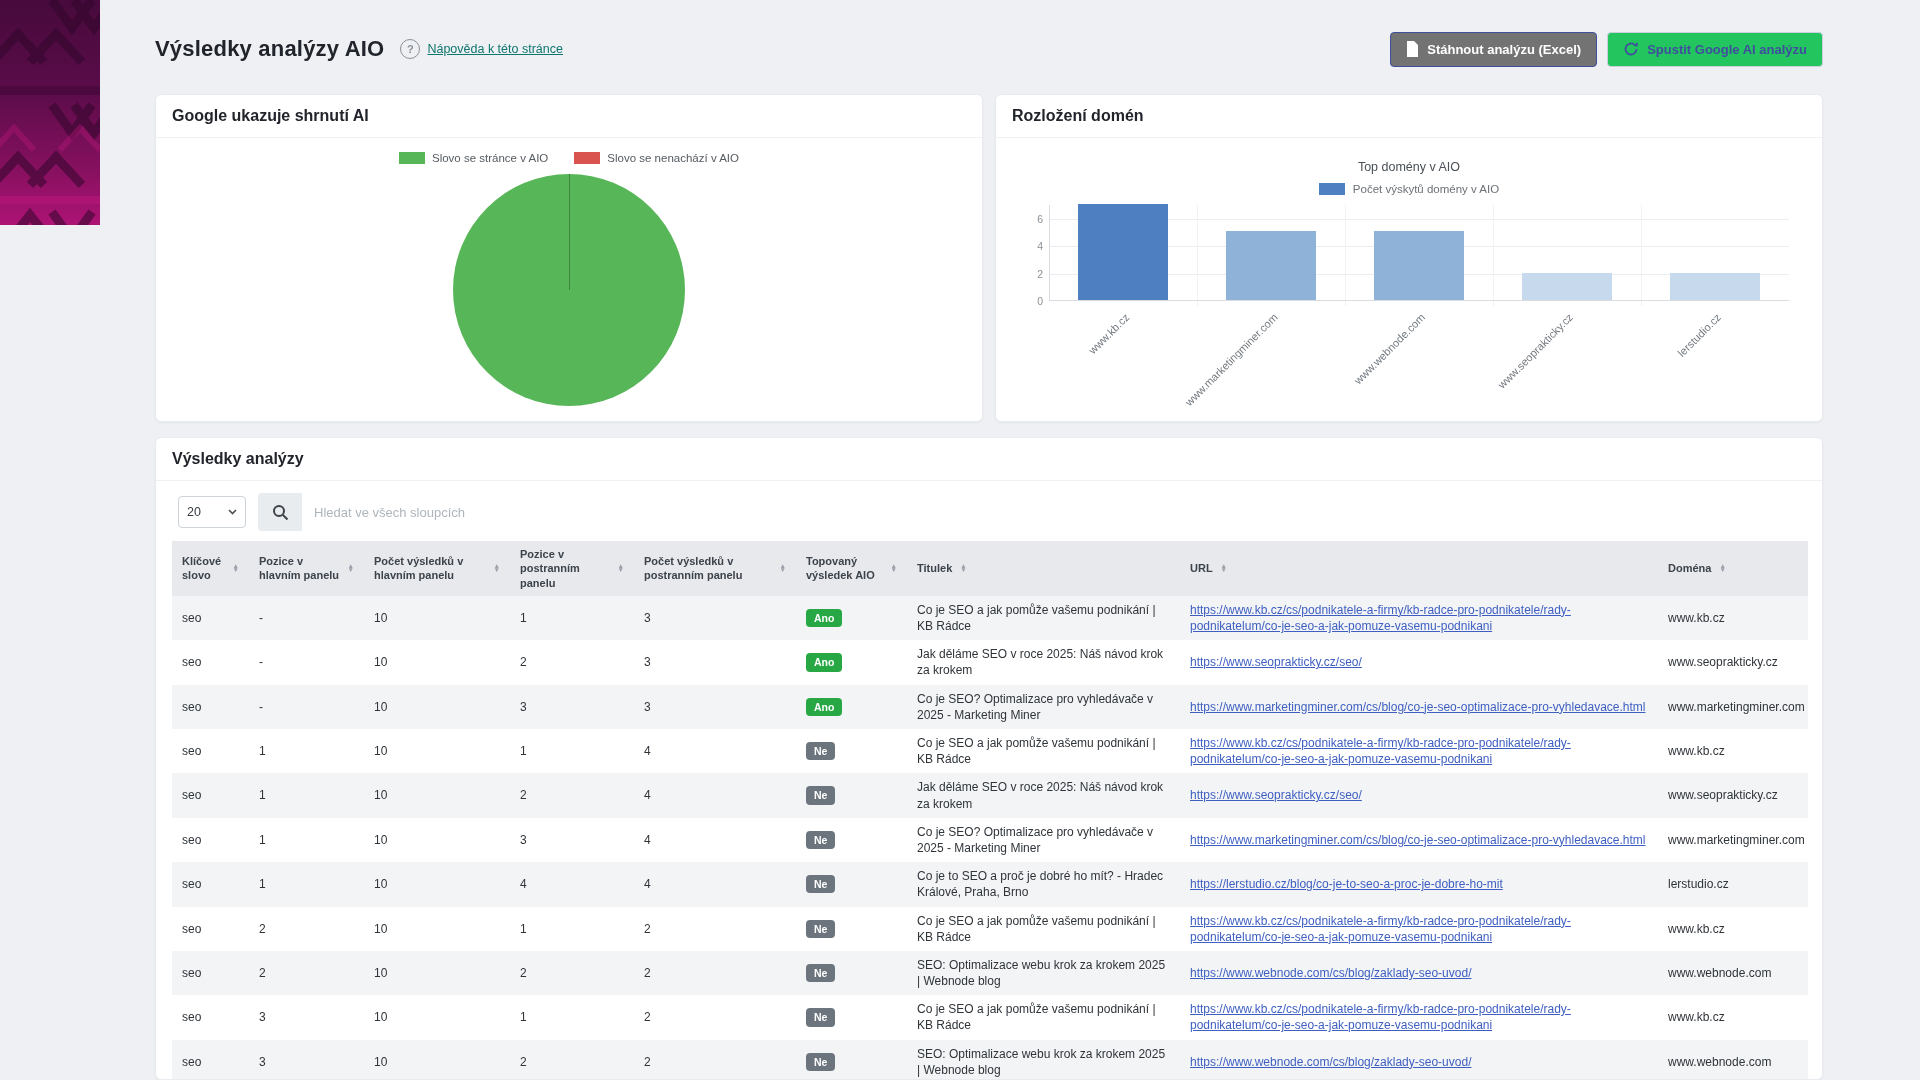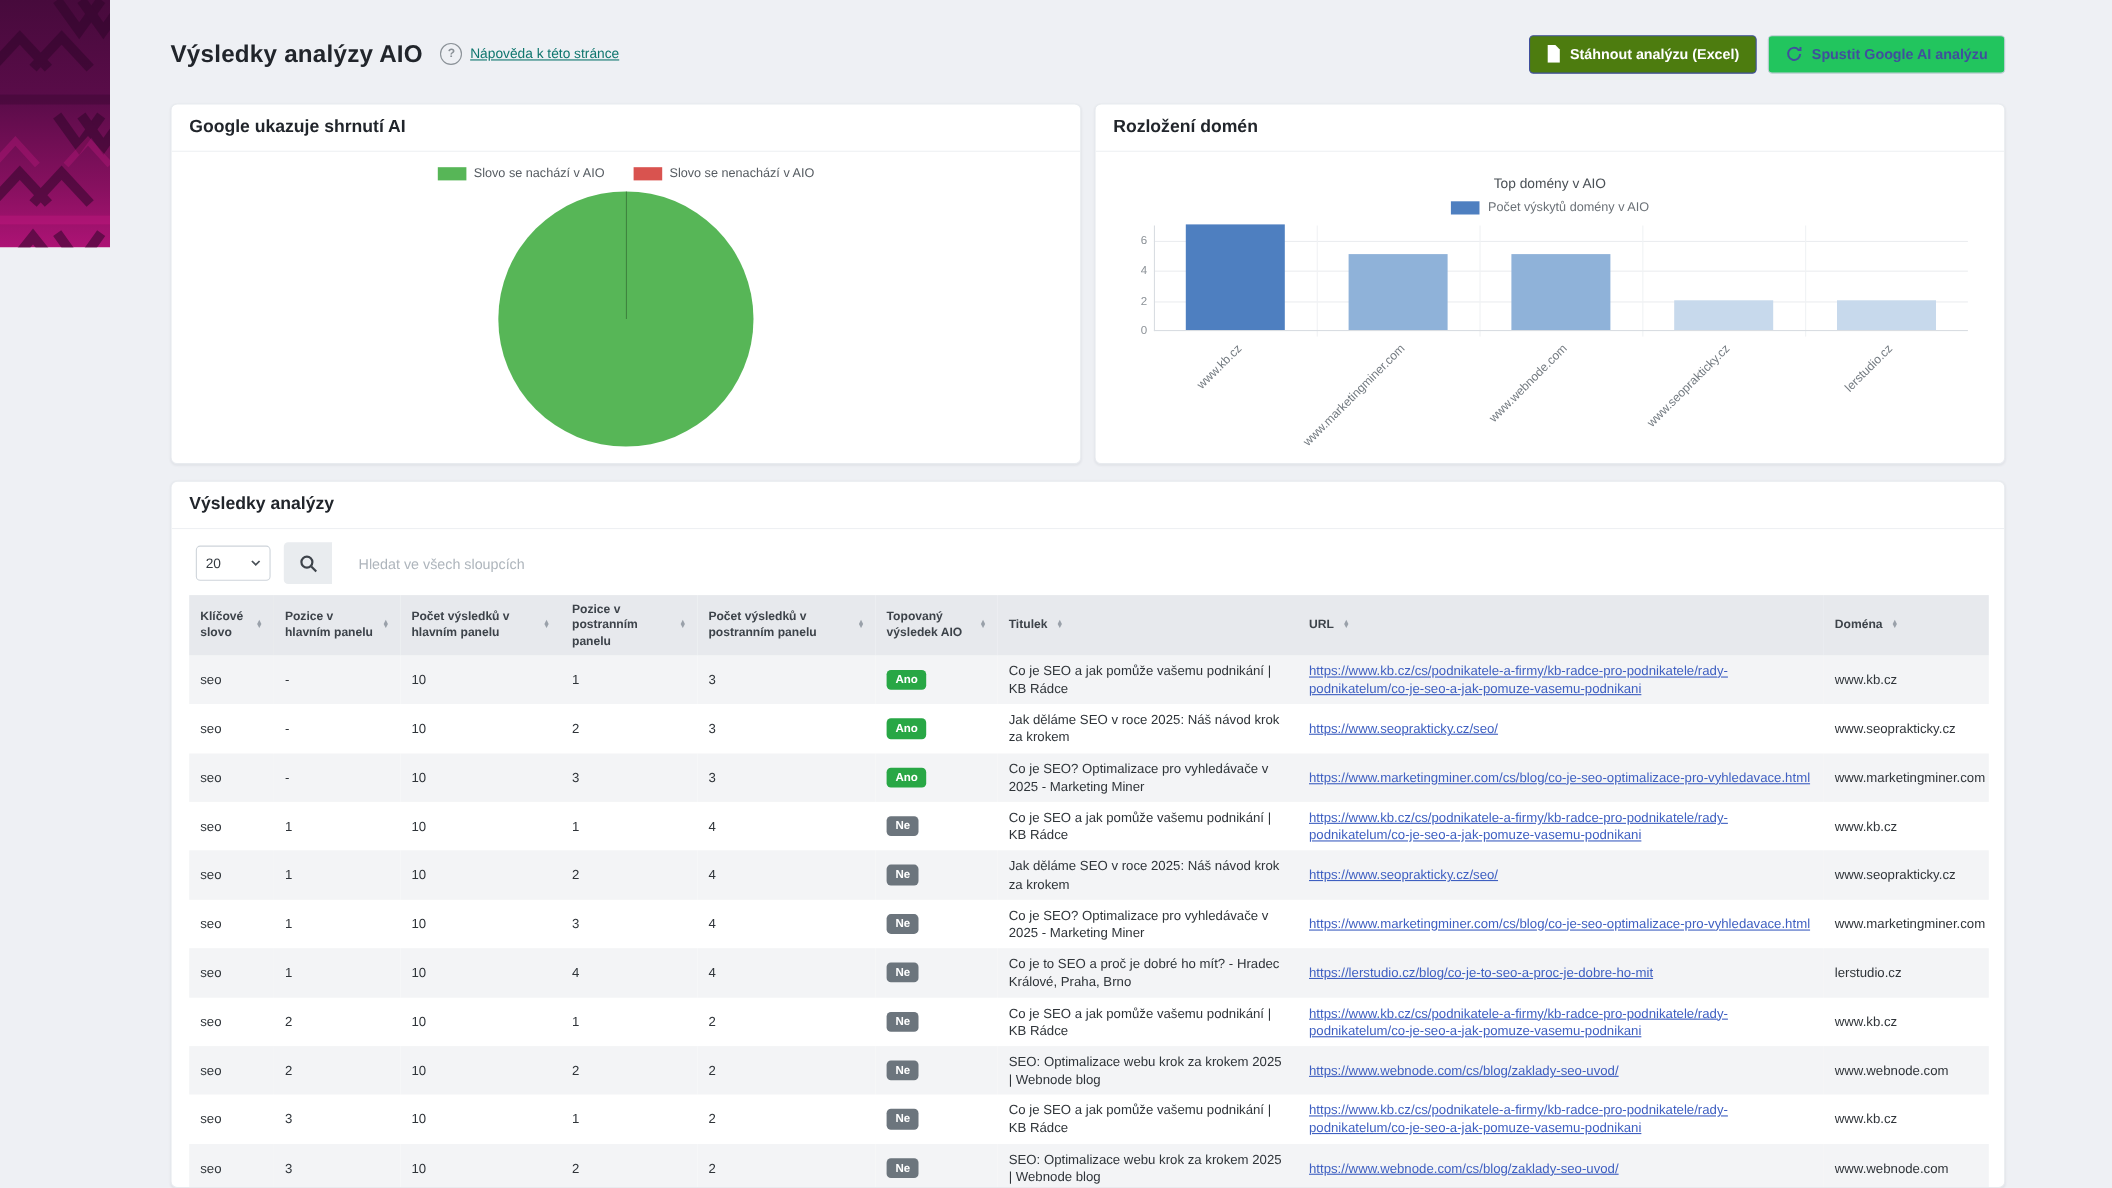--- a/index.html
+++ b/index.html
@@ -7,21 +7,21 @@
   
   .brand-strip{position:absolute;left:0;top:0;width:100px;height:225px;overflow:hidden;}
   
   .page-header{position:absolute;left:155px;top:26px;width:1668px;height:46px;display:flex;align-items:center;}
   .page-title{font-size:22px;font-weight:bold;color:#21252b;margin:0;letter-spacing:.2px;}
   .help{display:flex;align-items:center;margin-left:16px;color:#6c757d;font-size:12.5px;cursor:pointer;}
   .help .qmark{display:inline-flex;align-items:center;justify-content:center;width:18px;height:18px;border:1.5px solid #8a9197;border-radius:50%;font-size:11px;font-weight:bold;color:#8a9197;margin-right:7px;}
   .help .help-text{text-decoration:underline;color:#0f766e;}
   .actions{margin-left:auto;display:flex;gap:10px;}
   .btn{display:inline-flex;align-items:center;gap:8px;height:35px;padding:0 15px;border-radius:4px;font-size:13px;font-weight:bold;cursor:pointer;border:1px solid transparent;}
-  .btn-primary{background:#4d7c0f;color:#fff;border-color:#404f9d;}
+  .btn-primary{background:#737373;color:#fff;border-color:#404f9d;}
   .btn-secondary{background:#22c55e;color:#404f9d;border-color:#c9d0dc;}
   
   .card{position:absolute;background:#fff;border:1px solid #e8ebef;border-radius:6px;box-shadow:0 1px 2px rgba(16,24,40,.05);box-sizing:border-box;overflow:hidden;}
   .card-pie{left:155px;top:94px;width:828px;height:328px;}
   .card-bar{left:995px;top:94px;width:828px;height:328px;}
   .card-table{left:155px;top:437px;width:1668px;height:643px;}
   .card-title{padding:12px 16px;font-size:16px;font-weight:bold;color:#21252b;border-bottom:1px solid #eef0f3;}
   
   .pie-legend{display:flex;justify-content:center;gap:26px;margin-top:14px;font-size:11.5px;color:#555b61;}
   .legend-item{display:flex;align-items:center;gap:7px;}
@@ -37,21 +37,21 @@
   .gridline{position:absolute;left:0;right:0;height:1px;background:#ebedf0;}
   .vgrid{position:absolute;top:0;bottom:-5px;width:1px;background:#f0f2f4;}
   .ytick{position:absolute;left:-28px;width:22px;text-align:right;font-size:10.5px;color:#8b9197;}
   .bar{position:absolute;bottom:1px;}
   .xlabel{position:absolute;white-space:nowrap;font-size:11px;color:#737a80;transform-origin:100% 0;transform:rotate(-45deg);}
   
   .controls{display:flex;align-items:center;margin:12px 22px 0 22px;height:38px;}
   .pagesize{display:flex;align-items:center;justify-content:space-between;width:68px;height:32px;border:1px solid #ced4da;border-radius:4px;padding:0 8px;font-size:12.5px;color:#343a40;cursor:pointer;box-sizing:border-box;}
   .searchwrap{display:flex;align-items:center;flex:1;margin-left:12px;height:38px;}
   .search-iconbox{display:flex;align-items:center;justify-content:center;width:44px;height:38px;background:#e9ecef;border-radius:4px 0 0 4px;}
-  .search-input{flex:1;height:38px;border:none;outline:none;font-size:13px;color:#343a40;padding:0 24px;font-family:"Liberation Sans","DejaVu Sans",sans-serif;background:#fff;}
+  .search-input{flex:1;height:38px;border:none;outline:none;font-size:13px;color:#343a40;padding:0 12px;font-family:"Liberation Sans","DejaVu Sans",sans-serif;background:#fff;}
   .search-input::placeholder{color:#aeb5bc;}
   .results-table{table-layout:fixed;width:1636px;margin:10px 16px 0 16px;border-collapse:collapse;font-size:12px;}
   .results-table thead th{background:#e7e9ed;color:#3d434a;font-size:11px;font-weight:bold;text-align:left;padding:6px 10px;height:26px;line-height:1.3;}
   .th-inner{display:flex;align-items:center;gap:8px;}
   .sort-icon{display:inline-flex;flex-direction:column;line-height:.75;font-size:6.5px;color:#9aa1aa;flex:0 0 auto;cursor:pointer;}
   .results-table tbody td{padding:6px 10px;height:28px;line-height:1.35;vertical-align:middle;color:#2f3439;}
   .results-table tbody tr{height:40px;}
   .results-table tbody tr:nth-child(odd){background:#f3f4f6;}
   .badge{display:inline-block;padding:2px 8px;border-radius:4px;font-size:10.5px;font-weight:bold;color:#fff;}
   a.result-link{color:#3e5fc1;text-decoration:underline;overflow-wrap:anywhere;cursor:pointer;}
@@ -113,21 +113,21 @@
       <span>Spustit Google AI analýzu</span>
     </button>
   </div>
 </div>
 
 <div class="card card-pie">
   <div class="card-title">Google ukazuje shrnutí AI</div>
   <div class="pie-legend">
     <span class="legend-item">
       <span class="swatch" style="background: rgb(87, 182, 87);"></span>
-      <span>Slovo se nachází v AIO</span>
+      <span>Slovo se stránce v AIO</span>
     </span>
     <span class="legend-item">
       <span class="swatch" style="background: rgb(217, 83, 79);"></span>
       <span>Slovo se nenachází v AIO</span>
     </span>
   </div>
   <div class="pie" style="background: conic-gradient(rgb(87, 182, 87) 0deg, rgb(87, 182, 87) 360deg, rgb(217, 83, 79) 360deg, rgb(217, 83, 79) 360deg);"></div>
 </div>
 
 <div class="card card-bar">

